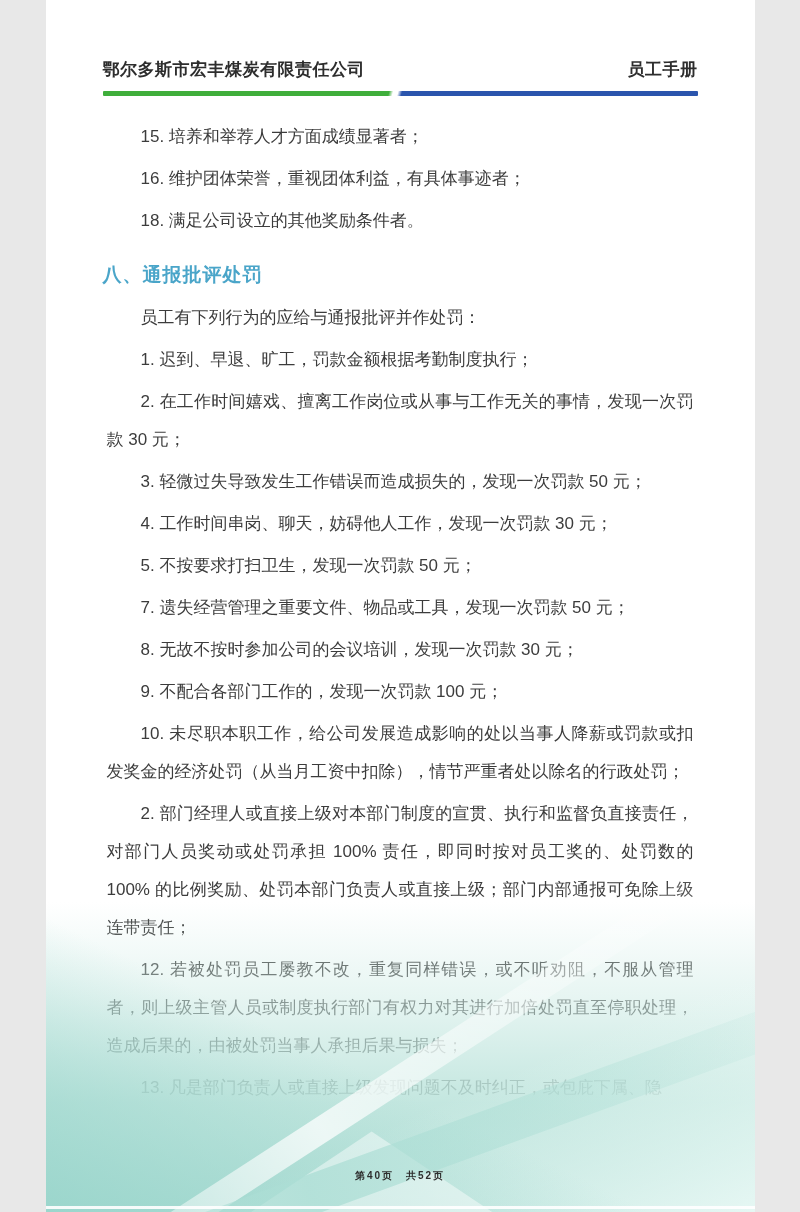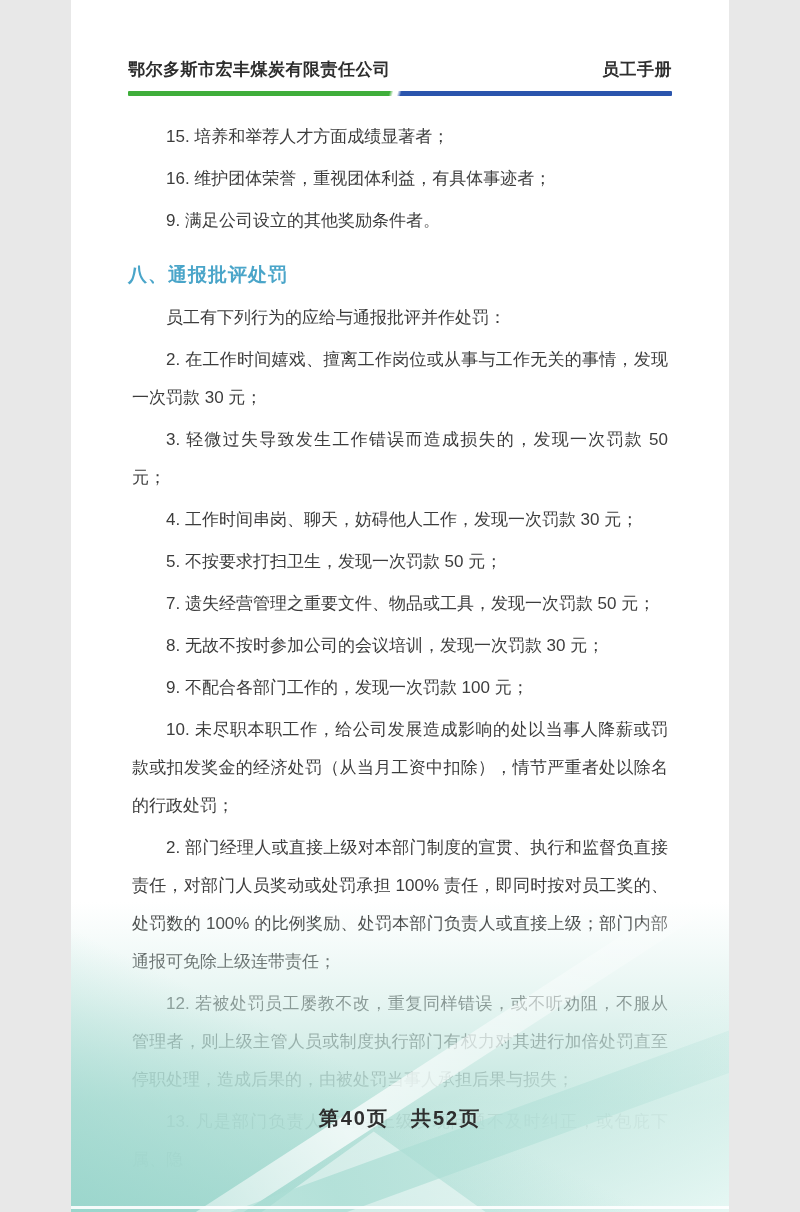--- a/index.html
+++ b/index.html
@@ -1,18 +1,18 @@
 <!DOCTYPE html>
 <html lang="zh" style="--rule-green: #3fae3b; --rule-blue: #2b55ad; --heading-teal: #4aa5c9;"><head>
 <meta charset="utf-8">
 <style>
   html, body { margin: 0; padding: 0; background: #e8e8e8; }
   .page {
     position: relative;
-    width: 658px;
+    width: 709px;
     height: 1212px;
     margin: 0 auto;
     background: #ffffff;
     overflow: hidden;
     font-family: "Liberation Sans", "DejaVu Sans", sans-serif;
   }
 
   
   .page-header {
     position: absolute;
@@ -54,23 +54,23 @@
     font-size: 19px;
     font-weight: bold;
     line-height: 40px;
     color: var(--heading-teal);
     letter-spacing: 1px;
   }
 
   
   .page-footer {
     position: absolute;
-    top: 1105px; left: 0; right: 0;
+    top: 1169px; left: 0; right: 0;
     text-align: center;
-    font-size: 20px;
+    font-size: 10px;
     font-weight: bold;
     color: #2e2e2e;
     letter-spacing: 2px;
     z-index: 3;
   }
 
   
   .bg-decor {
     position: absolute;
     left: 0; right: 0; bottom: 0;
@@ -121,25 +121,26 @@
     <span>鄂尔多斯市宏丰煤炭有限责任公司</span>
     <span>员工手册</span>
   </div>
 
   <div class="header-divider"></div>
 
   <div class="document-body">
     <div>
         <p class="para">15. 培养和举荐人才方面成绩显著者；</p>
         <p class="para">16. 维护团体荣誉，重视团体利益，有具体事迹者；</p>
-        <p class="para">9. 满足公司设立的其他奖励条件者。</p>
+        <p class="para">18. 满足公司设立的其他奖励条件者。</p>
       </div>
     <h2 class="section-heading">八、通报批评处罚</h2>
     <p class="para">员工有下列行为的应给与通报批评并作处罚：</p>
     <div>
+        <p class="para">1. 迟到、早退、旷工，罚款金额根据考勤制度执行；</p>
         <p class="para">2. 在工作时间嬉戏、擅离工作岗位或从事与工作无关的事情，发现一次罚款 30 元；</p>
         <p class="para">3. 轻微过失导致发生工作错误而造成损失的，发现一次罚款 50 元；</p>
         <p class="para">4. 工作时间串岗、聊天，妨碍他人工作，发现一次罚款 30 元；</p>
         <p class="para">5. 不按要求打扫卫生，发现一次罚款 50 元；</p>
         <p class="para">7. 遗失经营管理之重要文件、物品或工具，发现一次罚款 50 元；</p>
         <p class="para">8. 无故不按时参加公司的会议培训，发现一次罚款 30 元；</p>
         <p class="para">9. 不配合各部门工作的，发现一次罚款 100 元；</p>
         <p class="para">10. 未尽职本职工作，给公司发展造成影响的处以当事人降薪或罚款或扣发奖金的经济处罚（从当月工资中扣除），情节严重者处以除名的行政处罚；</p>
         <p class="para">2. 部门经理人或直接上级对本部门制度的宣贯、执行和监督负直接责任，对部门人员奖动或处罚承担 100% 责任，即同时按对员工奖的、处罚数的 100% 的比例奖励、处罚本部门负责人或直接上级；部门内部通报可免除上级连带责任；</p>
         <p class="para">12. 若被处罚员工屡教不改，重复同样错误，或不听劝阻，不服从管理者，则上级主管人员或制度执行部门有权力对其进行加倍处罚直至停职处理，造成后果的，由被处罚当事人承担后果与损失；</p>

